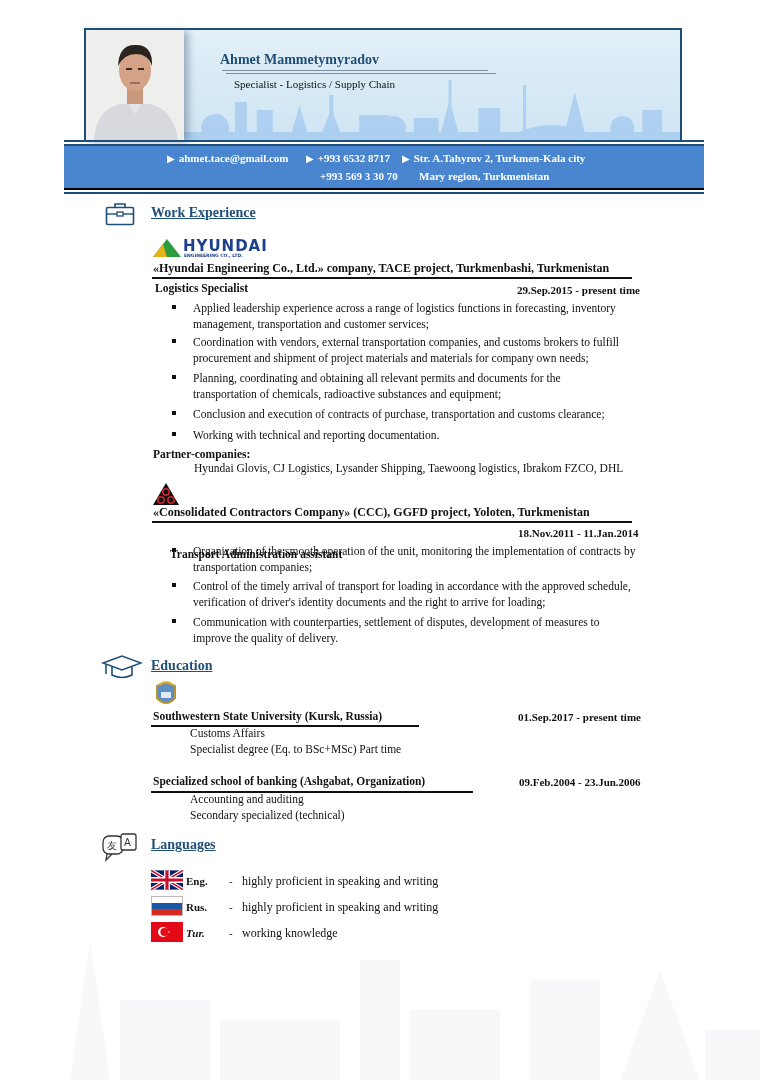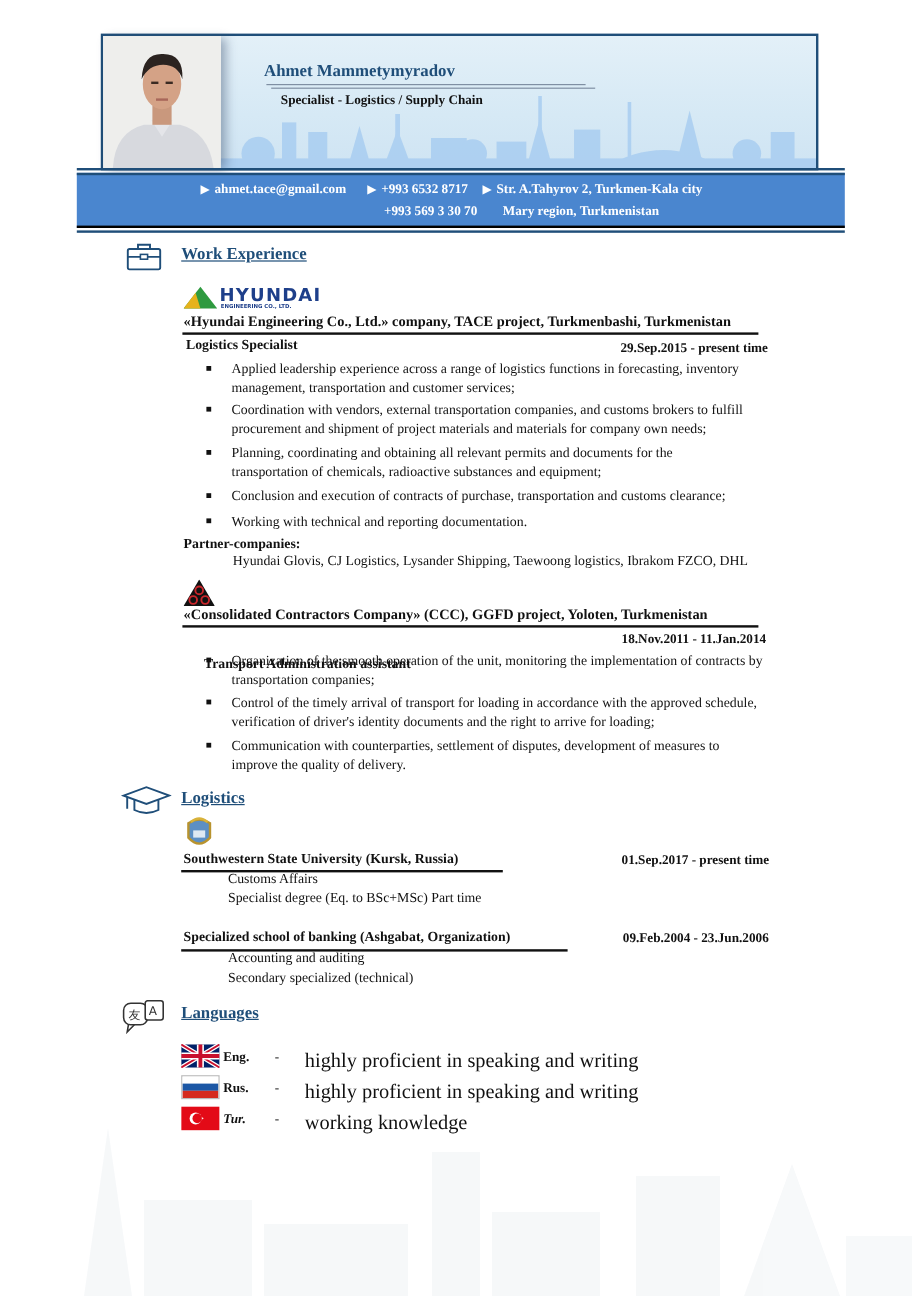--- a/index.html
+++ b/index.html
@@ -5,41 +5,41 @@
   html,body{margin:0;padding:0;background:#ffffff;}
   body{width:764px;height:1080px;position:relative;overflow:hidden;font-family:"Liberation Serif","DejaVu Serif",serif;color:#111;}
   .abs{position:absolute;}
   
   .banner{left:84px;top:28px;width:598px;height:114px;border:2px solid #1f4e79;background:linear-gradient(180deg,#e3f0f8 0%,#d6e9f5 60%,#cfe4f3 100%);box-sizing:border-box;overflow:hidden;}
   .skyline{position:absolute;left:0;bottom:0;width:100%;height:60px;}
   .photo{left:86px;top:30px;width:98px;height:110px;background:linear-gradient(180deg,#f2f2f0 0%,#e9e9e6 100%);box-shadow:4px 2px 8px rgba(60,80,110,.45);overflow:hidden;}
   .name{left:220px;top:52px;font-size:14px;font-weight:bold;color:#1f4e79;}
   .name-line1{left:222px;top:70px;width:266px;height:1px;background:#7f8fa3;}
   .name-line2{left:226px;top:73px;width:270px;height:1px;background:#7f8fa3;}
-  .jobtitle{left:234px;top:78px;font-size:11px;font-weight:bold;color:#111;}
+  .jobtitle{left:234px;top:78px;font-size:11px;font-weight:normal;color:#111;}
   .contact-bar{left:64px;top:144px;width:640px;height:46px;background:#4a86cf;border-top:2px solid #1f4e79;border-bottom:2px solid #000000;box-sizing:border-box;}
   .contact-bar::after{content:"";position:absolute;left:0;right:0;bottom:-6px;height:2px;background:#1f4e79;}
   .contact-bar::before{content:"";position:absolute;left:0;right:0;top:-6px;height:2px;background:#1f4e79;}
   .ct{font-size:11px;color:#fff;font-weight:bold;white-space:nowrap;}
   .tri{font-size:10px;color:#fff;margin-right:4px;}
   
   .sec-title{font-size:14px;font-weight:bold;color:#1f4e79;text-decoration:underline;}
   .sec-icon{color:#1f4e79;}
   .company{font-size:12px;font-weight:bold;color:#111;white-space:nowrap;}
   .rule{height:2px;background:#111;}
   .role{font-size:11.5px;font-weight:bold;}
   .dates{font-size:11px;font-weight:bold;white-space:nowrap;}
   .bullet{font-size:11.5px;line-height:16px;}
   .bullet .dot{position:absolute;left:-21px;top:5px;width:4px;height:4px;background:#111;}
   .text{font-size:11.5px;white-space:nowrap;}
   .bold{font-weight:bold;}
   .flag{width:32px;height:20px;box-sizing:border-box;}
   .lang-code{font-size:11px;font-weight:bold;}
   .lang-dash{font-size:11px;}
-  .lang-desc{font-size:17px;margin-left:12px;}
+  .lang-desc{font-size:12px;}
   .watermark{left:60px;top:920px;width:700px;height:160px;opacity:.035;}
 </style>
 </head>
 <body>
 
 <div class="abs banner">
   <svg class="skyline" viewBox="0 0 598 60" preserveAspectRatio="none">
     <g fill="#a9cdf0" opacity="0.85">
       <circle cx="130" cy="48" r="14"></circle>
       <rect x="150" y="22" width="12" height="38"></rect>
@@ -147,21 +147,21 @@
 <div class="abs bullet" style="left:193px;top:578px;width:440px;"><span class="abs dot"></span><span>Control of the timely arrival of transport for loading in accordance with the approved schedule, verification of driver's identity documents and the right to arrive for loading;</span></div>
 <div class="abs bullet" style="left:193px;top:614px;width:445px;"><span class="abs dot"></span><span>Communication with counterparties, settlement of disputes, development of measures to improve the quality of delivery.</span></div>
 
 <div class="abs sec-icon" style="left:101px;top:654px;">
   <svg width="42" height="26" viewBox="0 0 42 26">
     <path d="M2 9 L21 2 L40 9 L21 16 Z" fill="none" stroke="#1f4e79" stroke-width="1.6"></path>
     <path d="M11 12.5 V21 Q21 26 31 21 V12.5" fill="none" stroke="#1f4e79" stroke-width="1.6"></path>
     <line x1="5" y1="10" x2="5" y2="20" stroke="#1f4e79" stroke-width="1.6"></line>
   </svg>
 </div>
-<div class="abs sec-title" style="left:151px;top:658px;">Logistics</div>
+<div class="abs sec-title" style="left:151px;top:658px;">Education</div>
 
 <div class="abs" style="left:152px;top:680px;width:28px;height:28px;">
   <svg width="28" height="28" viewBox="0 0 28 28">
     <path d="M5 6 Q14 0 23 6 V18 Q14 28 5 18 Z" fill="#5c8fc4" stroke="#b8932e" stroke-width="2"></path>
     <rect x="9" y="12" width="10" height="6" fill="#ffffff" opacity=".8"></rect>
     <path d="M7 5 Q14 -1 21 5" fill="none" stroke="#d8b23a" stroke-width="2"></path>
   </svg>
 </div>
 
 <div class="abs text bold" style="left:153px;top:710px;">Southwestern State University (Kursk, Russia)</div>

